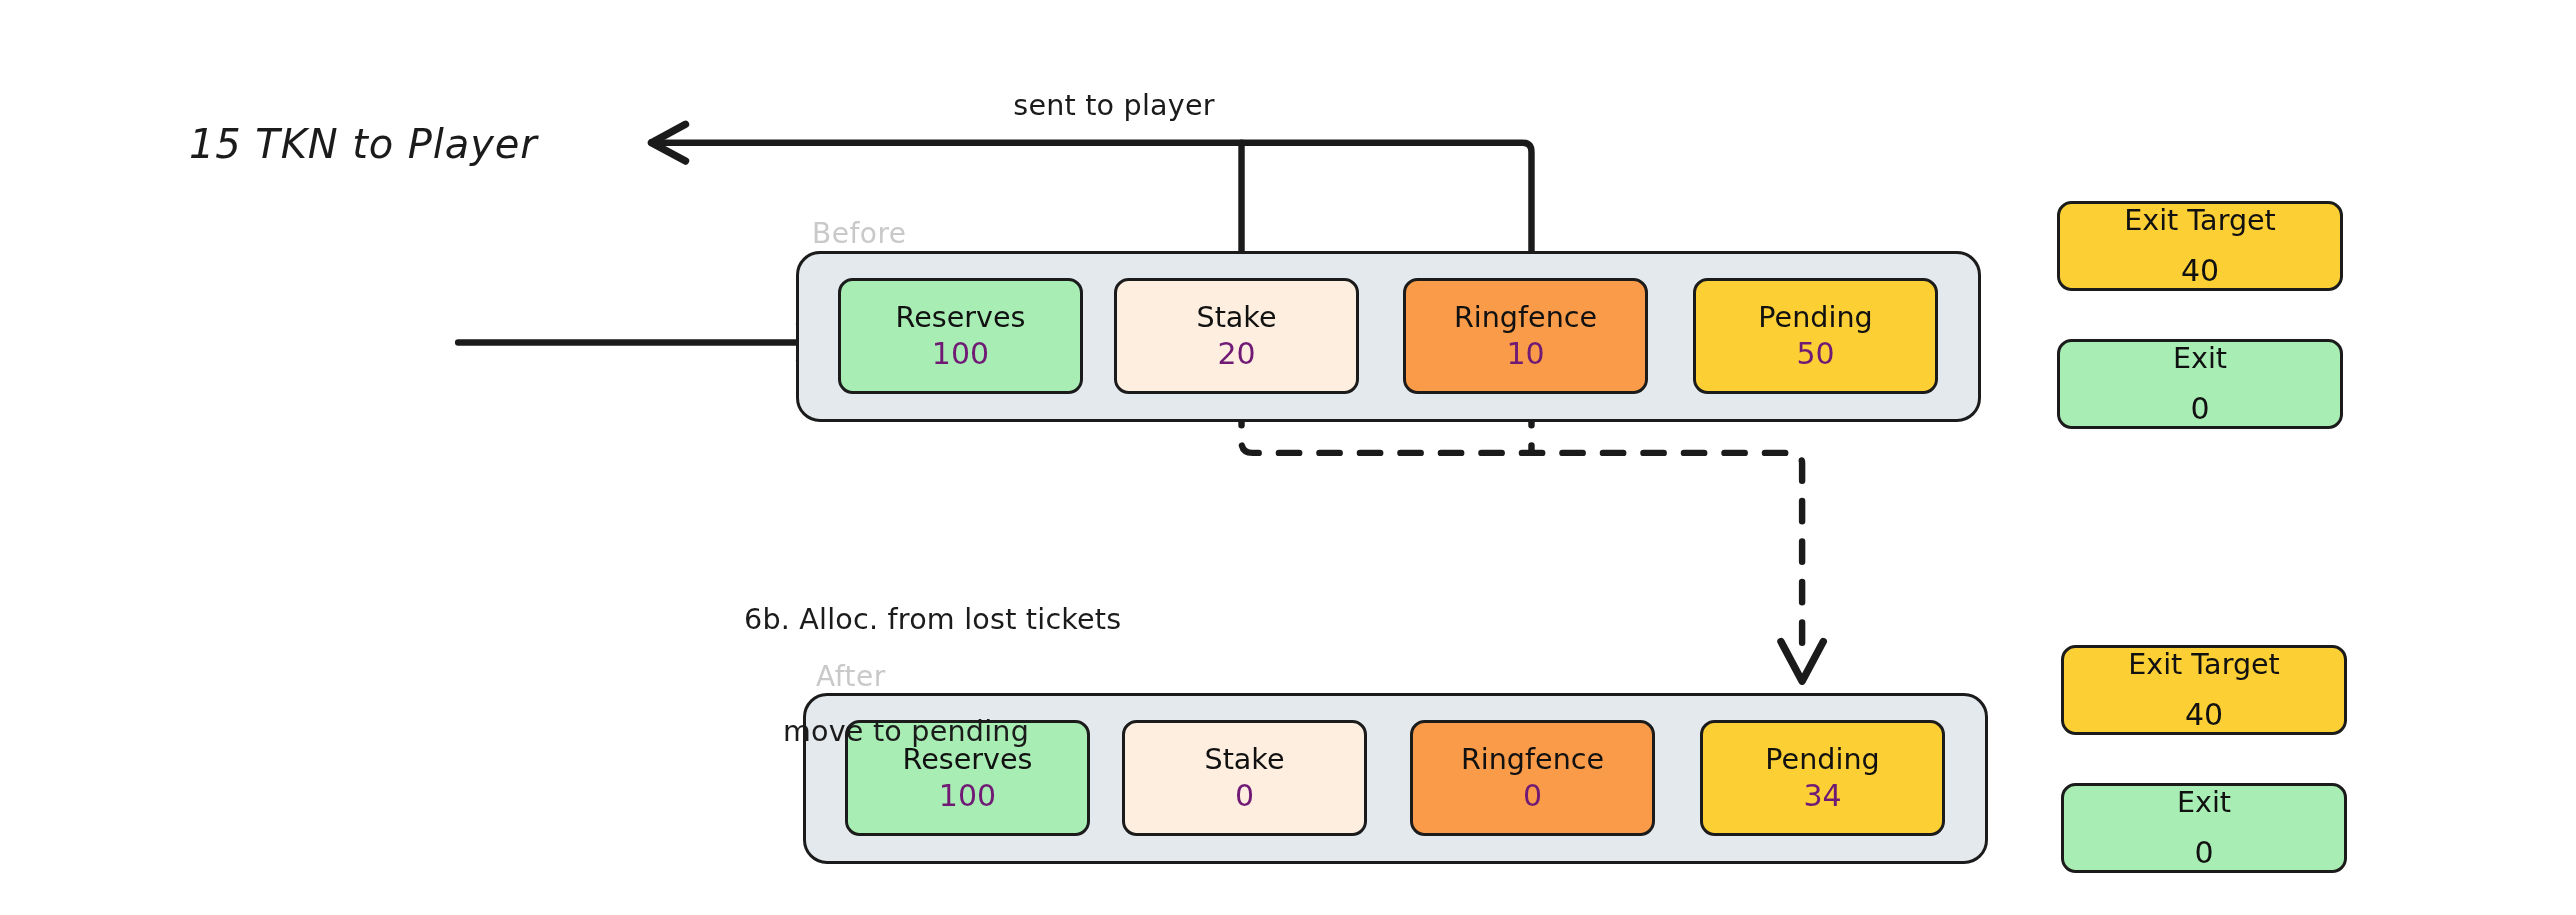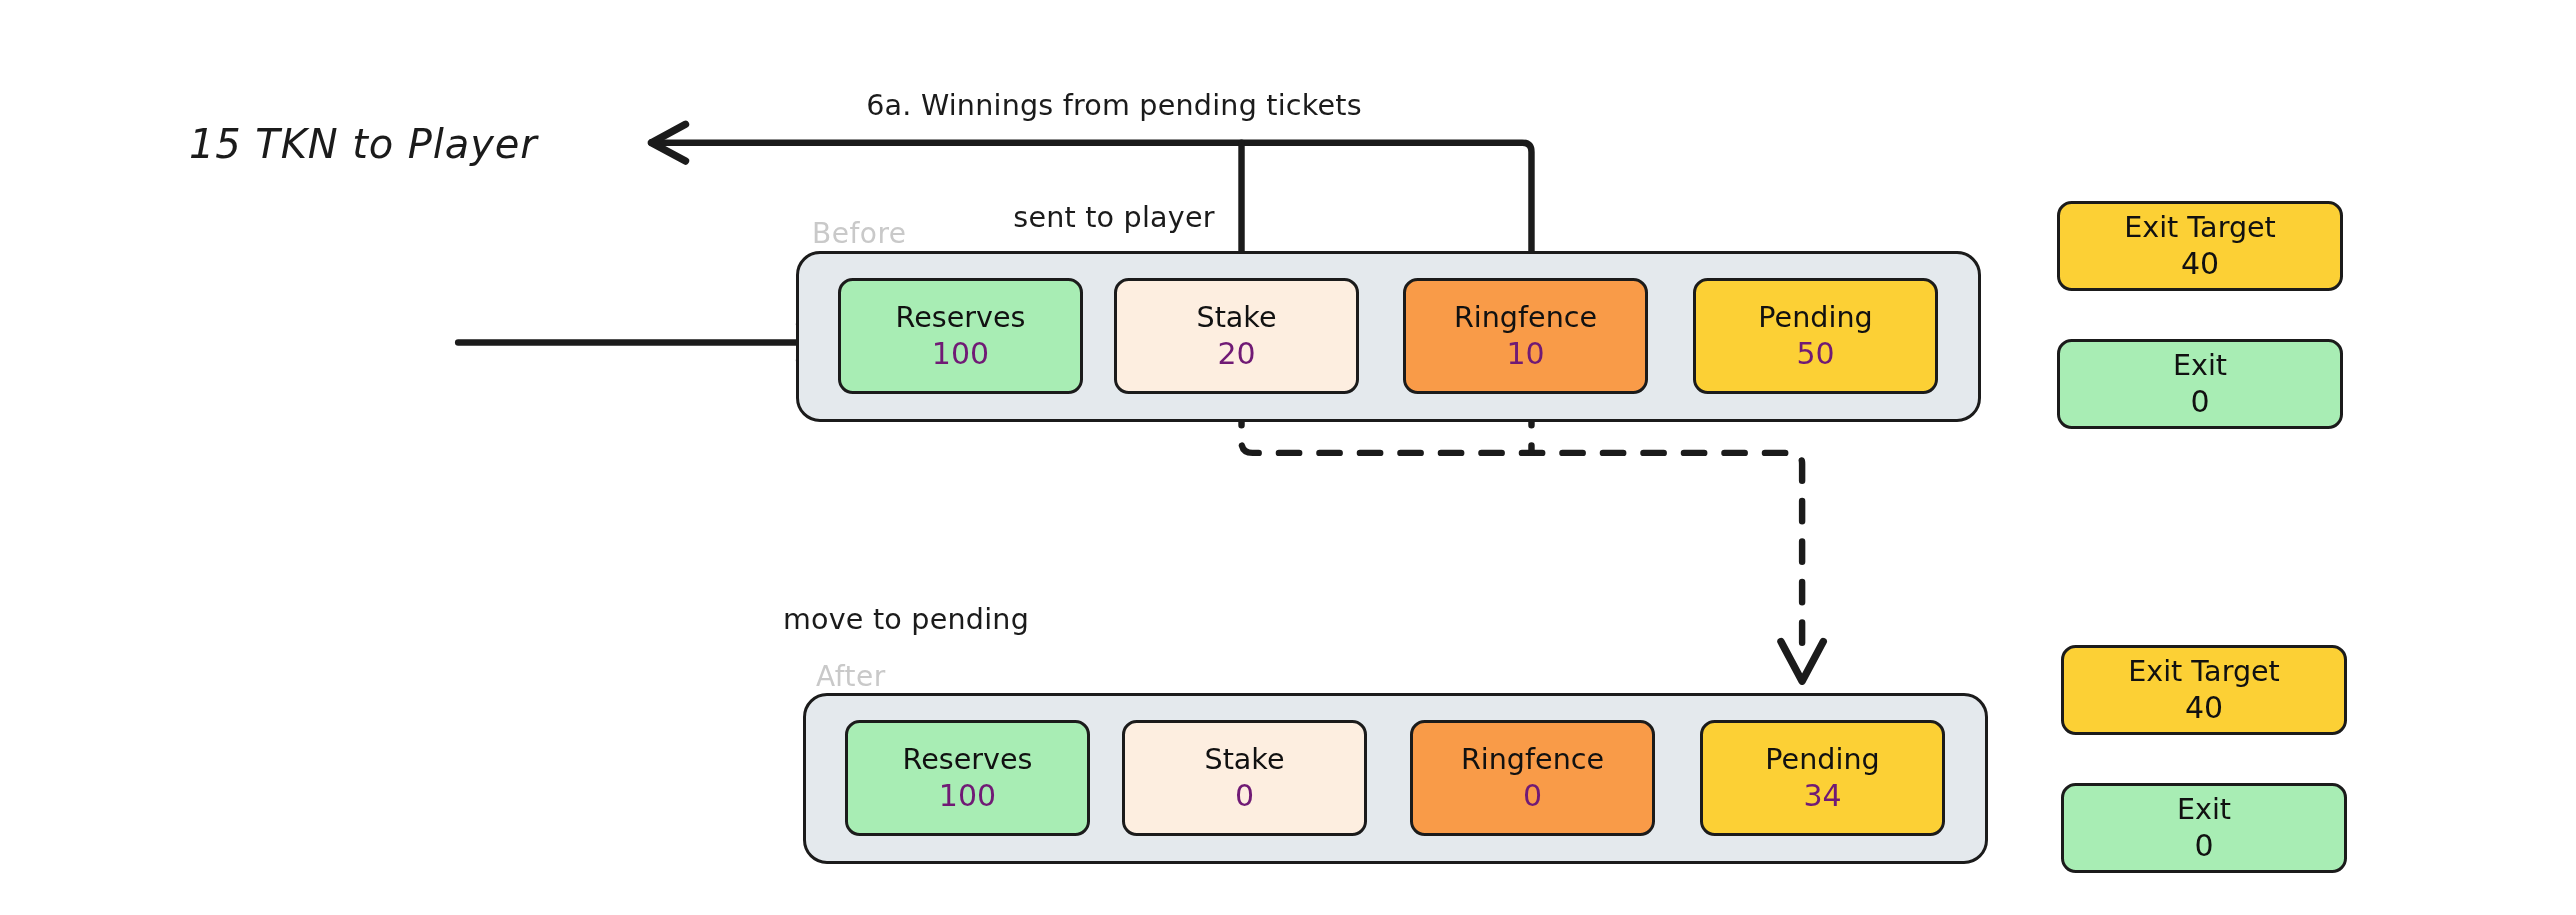--- a/index.html
+++ b/index.html
@@ -102,21 +102,21 @@
 
   
   .statbox {
     position: absolute;
     box-sizing: border-box;
     border: 3.7px solid #1b1b1b;
     border-radius: 14.7px;
     display: flex;
     flex-direction: column;
     align-items: center;
-    justify-content: center;
+    justify-content: space-between;
     z-index: 8;
     line-height: 1.18;
   }
   .statbox .sname { font-size: 28.6px; color: #111111; }
   .statbox .sval  { font-size: 30px; color: #111111; margin-top: 1.8px; }
 </style>
 </head>
 <body>
 
 <div id="stage">
@@ -146,28 +146,28 @@
       <path d="M1348,440 L1348,480 Q1348,492 1360,492 L1945,492 Q1957,492 1957,504 L1957,712" fill="none" stroke="#1b1b1b" stroke-width="7" stroke-linecap="round" stroke-linejoin="round" stroke-dasharray="22 22"></path>
       <path d="M1957,740 L1934,697 M1957,740 L1980,697" fill="none" stroke="#1b1b1b" stroke-width="8" stroke-linecap="round" stroke-linejoin="round"></path>
     </g>
 
     <g>
       <path d="M1663,440 L1663,492" fill="none" stroke="#1b1b1b" stroke-width="7" stroke-linecap="round" stroke-dasharray="22 22"></path>
     </g>
   </svg>
 
   <div class="annot step center" style="left:810px; top:13px; width:608px;">
-    <div>6a. Winnings from pending tickets</div>
     <div>sent to player</div>
   </div>
 
   <div class="annot big" style="left:189px; top:118px;text-align:right;">15 TKN to Player</div>
 
 
   <div class="annot step" style="left:744px; top:527px; width:479px;">
+    <div>6b. Alloc. from lost tickets</div>
     <div style="padding-left:39px;">move to pending</div>
   </div>
 
   <div class="group-label" style="left:812px; top:204px;">Before</div>
 
   <div class="group-shell" style="left:796px; top:251px; width:1185px; height:171px;"></div>
 
   <div class="cell" style="left:838px; top:278px; width:245px; height:116px; background:#a8edb4;">
     <span class="cname">Reserves</span>
     <span class="cval">100</span>

